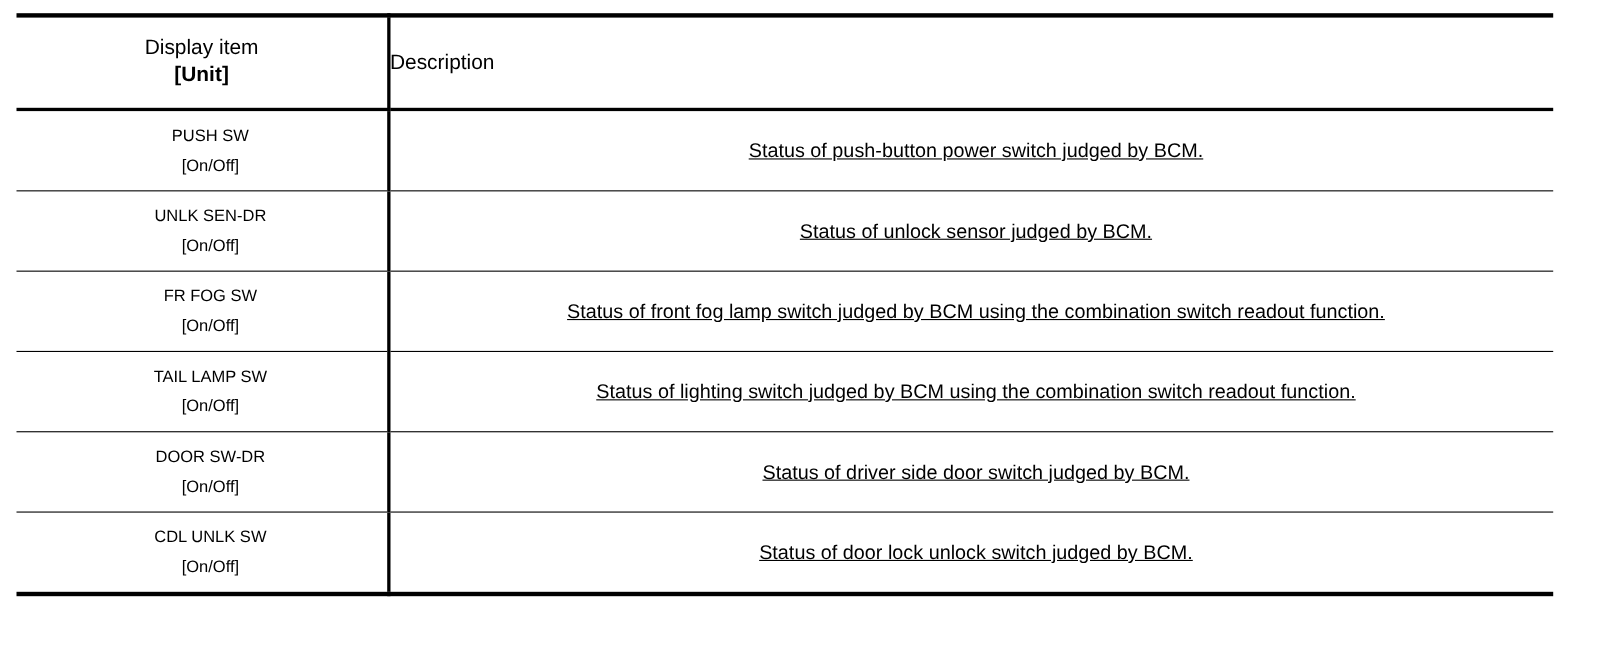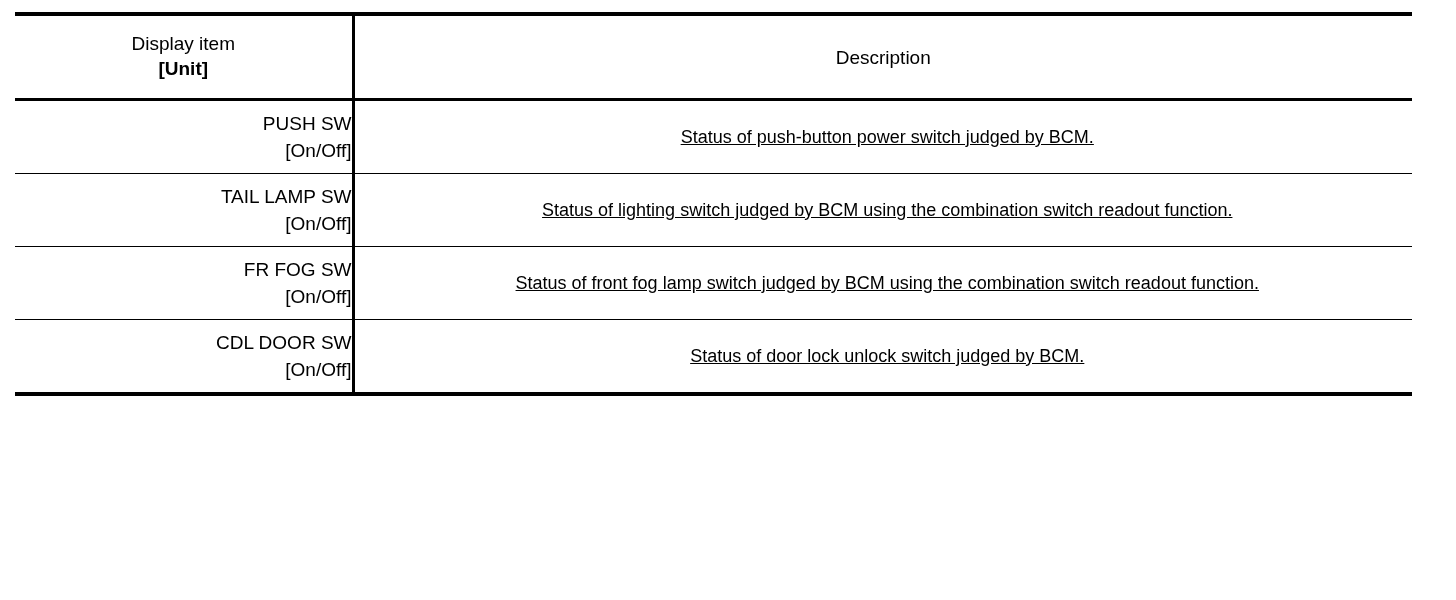--- a/index.html
+++ b/index.html
@@ -66,33 +66,33 @@
 
   th.head-item {
     text-align: center;
     font-weight: normal;
     font-size: 19px;
     line-height: 25px;
     height: 72px;
     padding: 4px 0 6px 0;
   }
   th.head-desc {
-    text-align: center;
+    text-align: left;
     font-weight: normal;
     font-size: 19px;
     line-height: 25px;
     height: 72px;
   }
 
   td.cell-item {
     height: 72px;
-    font-size: 19px;
+    font-size: 15px;
     line-height: 27px;
     padding-left: 16px;
-    text-align: right;
+    text-align: center;
   }
   td.cell-item .item-name { display: block; white-space: nowrap; }
   td.cell-item .item-unit { display: block; white-space: nowrap; }
 
   td.cell-desc {
     height: 72px;
     font-size: 18px;
     line-height: 24px;
     padding-left: 18px;
     padding-right: 10px;
@@ -125,35 +125,49 @@
       <tbody>
           <tr>
             <td class="cell-item">
               <span class="item-name">PUSH SW</span>
               <span class="item-unit">[On/Off]</span>
             </td>
             <td class="cell-desc">Status of push-button power switch judged by BCM.</td>
           </tr>
           <tr>
             <td class="cell-item">
-              <span class="item-name">TAIL LAMP SW</span>
+              <span class="item-name">UNLK SEN-DR</span>
               <span class="item-unit">[On/Off]</span>
             </td>
-            <td class="cell-desc">Status of lighting switch judged by BCM using the combination switch readout function.</td>
+            <td class="cell-desc">Status of unlock sensor judged by BCM.</td>
           </tr>
           <tr>
             <td class="cell-item">
               <span class="item-name">FR FOG SW</span>
               <span class="item-unit">[On/Off]</span>
             </td>
             <td class="cell-desc">Status of front fog lamp switch judged by BCM using the combination switch readout function.</td>
           </tr>
           <tr>
             <td class="cell-item">
-              <span class="item-name">CDL DOOR SW</span>
+              <span class="item-name">TAIL LAMP SW</span>
+              <span class="item-unit">[On/Off]</span>
+            </td>
+            <td class="cell-desc">Status of lighting switch judged by BCM using the combination switch readout function.</td>
+          </tr>
+          <tr>
+            <td class="cell-item">
+              <span class="item-name">DOOR SW-DR</span>
+              <span class="item-unit">[On/Off]</span>
+            </td>
+            <td class="cell-desc">Status of driver side door switch judged by BCM.</td>
+          </tr>
+          <tr>
+            <td class="cell-item">
+              <span class="item-name">CDL UNLK SW</span>
               <span class="item-unit">[On/Off]</span>
             </td>
             <td class="cell-desc">Status of door lock unlock switch judged by BCM.</td>
           </tr>
         </tbody>
     </table>
   </div>
 </div>
 
 </body></html>

